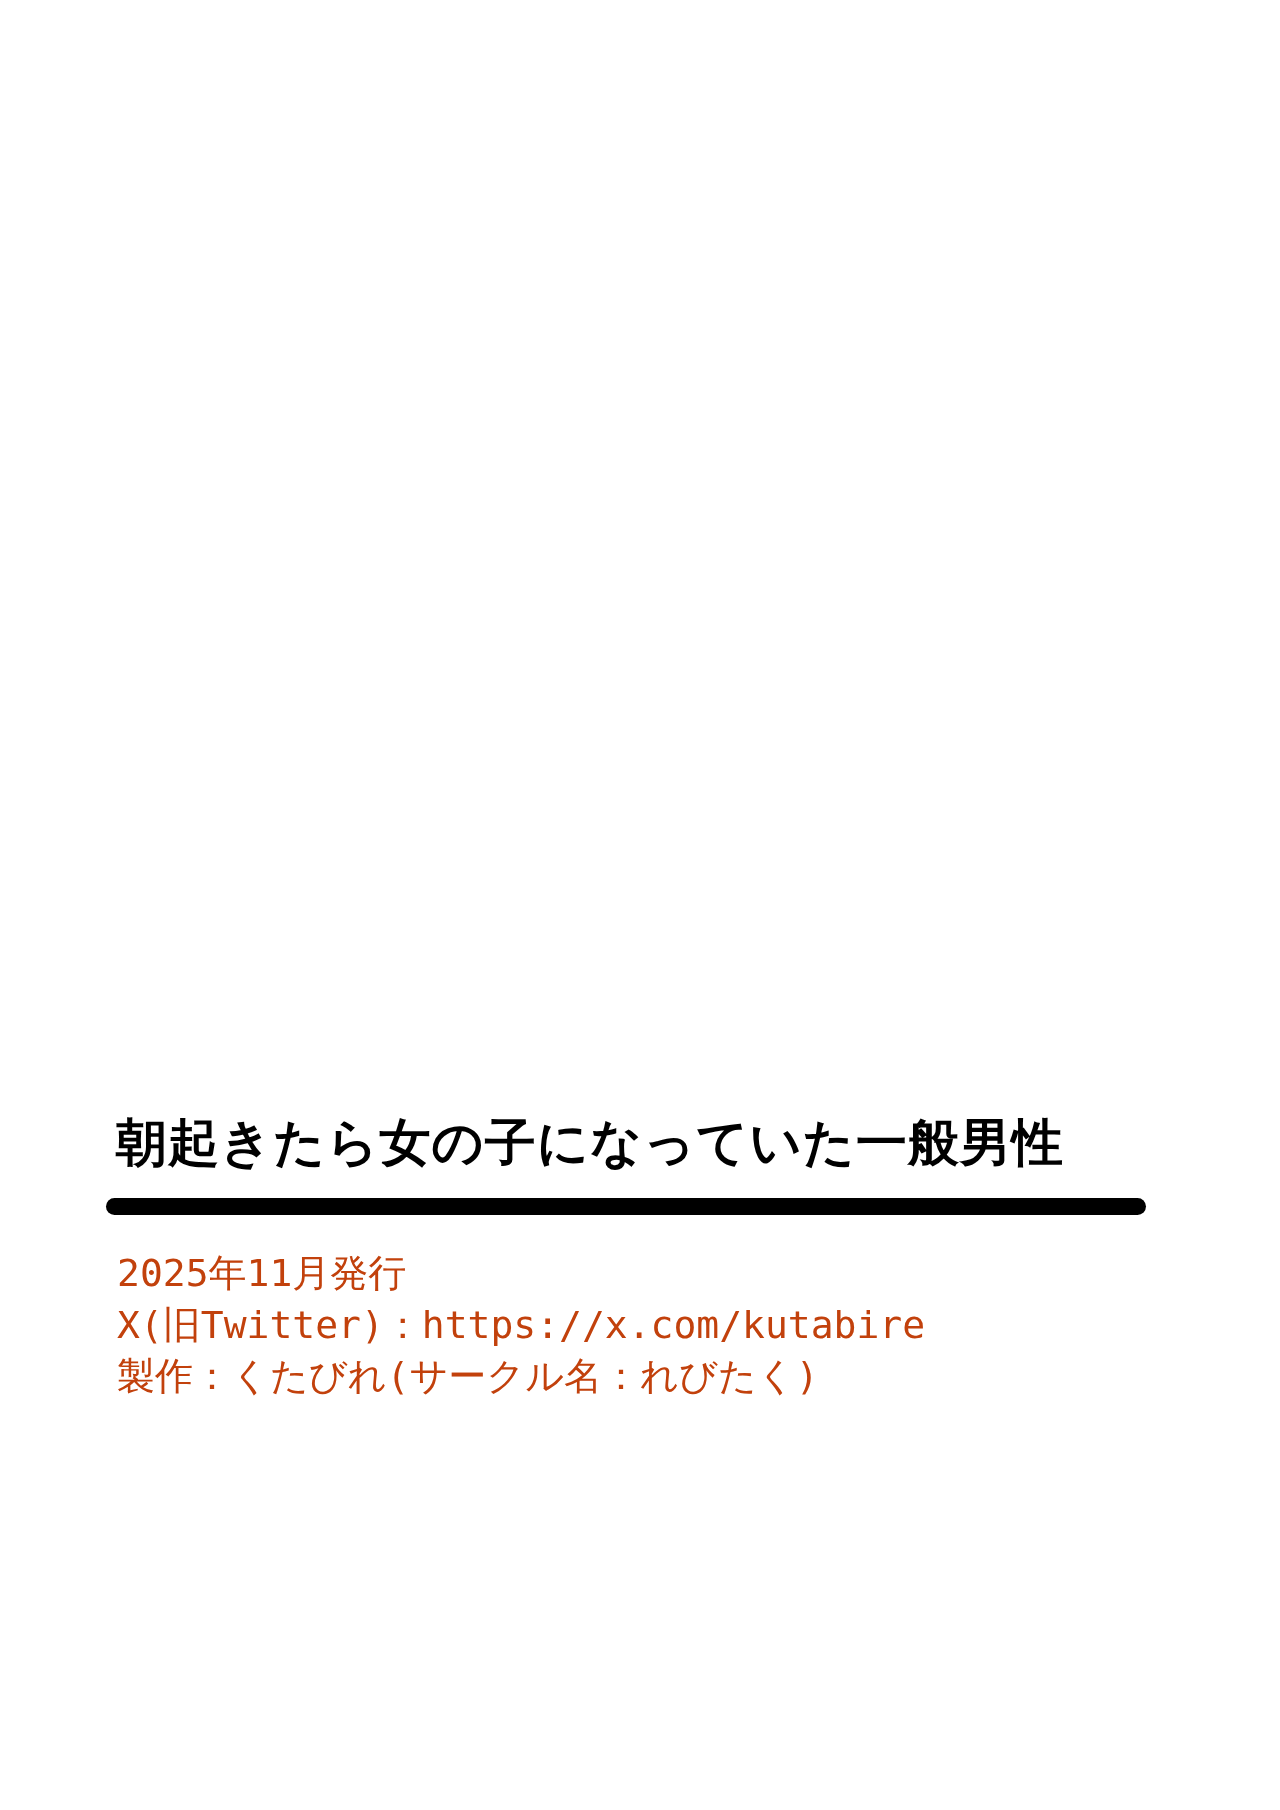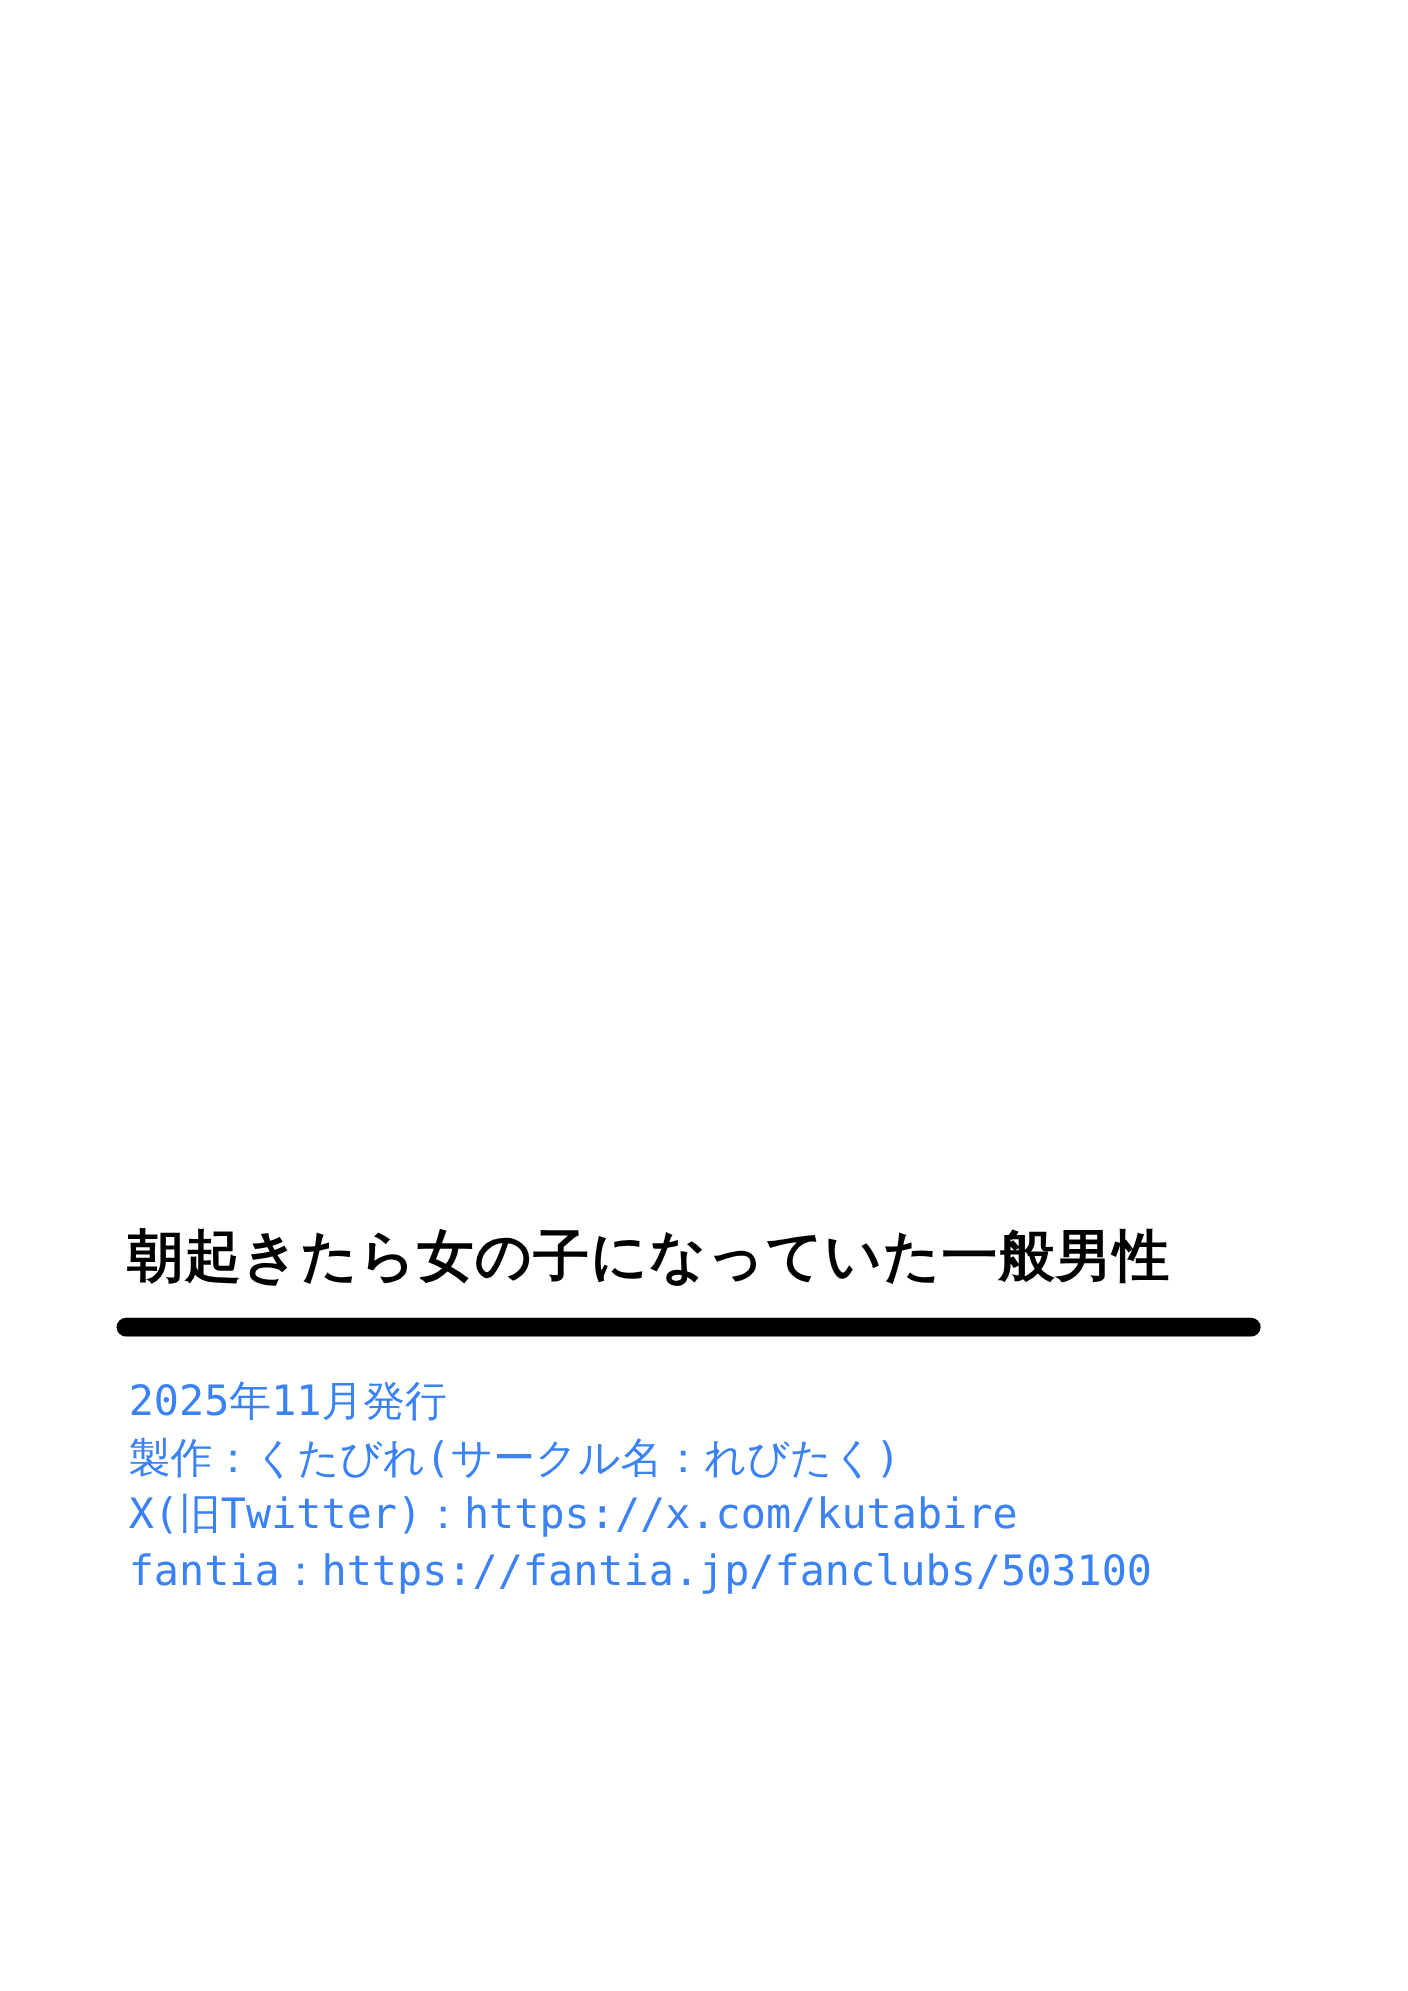--- a/index.html
+++ b/index.html
@@ -39,36 +39,35 @@
     border-radius: 9px;
   }
   .credits {
     position: absolute;
     left: 117px;
     top: 1248px;
     font-family: "DejaVu Sans Mono", "Liberation Mono", monospace;
     font-size: 38px;
     line-height: 51.5px;
     font-weight: 500;
-    color: #3b82f6;
+    color: #c2410c;
     white-space: nowrap;
   }
   .credit-line {
     letter-spacing: 0;
   }
 </style>
 </head>
 <body>
 
 <div class="page">
 
   <h1 class="colophon-title">朝起きたら女の子になっていた一般男性</h1>
 
   <div class="title-divider"></div>
 
   <div class="credits">
     <div class="credit-line">2025年11月発行</div>
+    <div class="credit-line">X(旧Twitter)：https://x.com/kutabire</div>
     <div class="credit-line">製作：くたびれ(サークル名：れびたく)</div>
-    <div class="credit-line">X(旧Twitter)：https://x.com/kutabire</div>
-    <div class="credit-line">fantia：https://fantia.jp/fanclubs/503100</div>
   </div>
 
 </div>
 
 </body></html>

